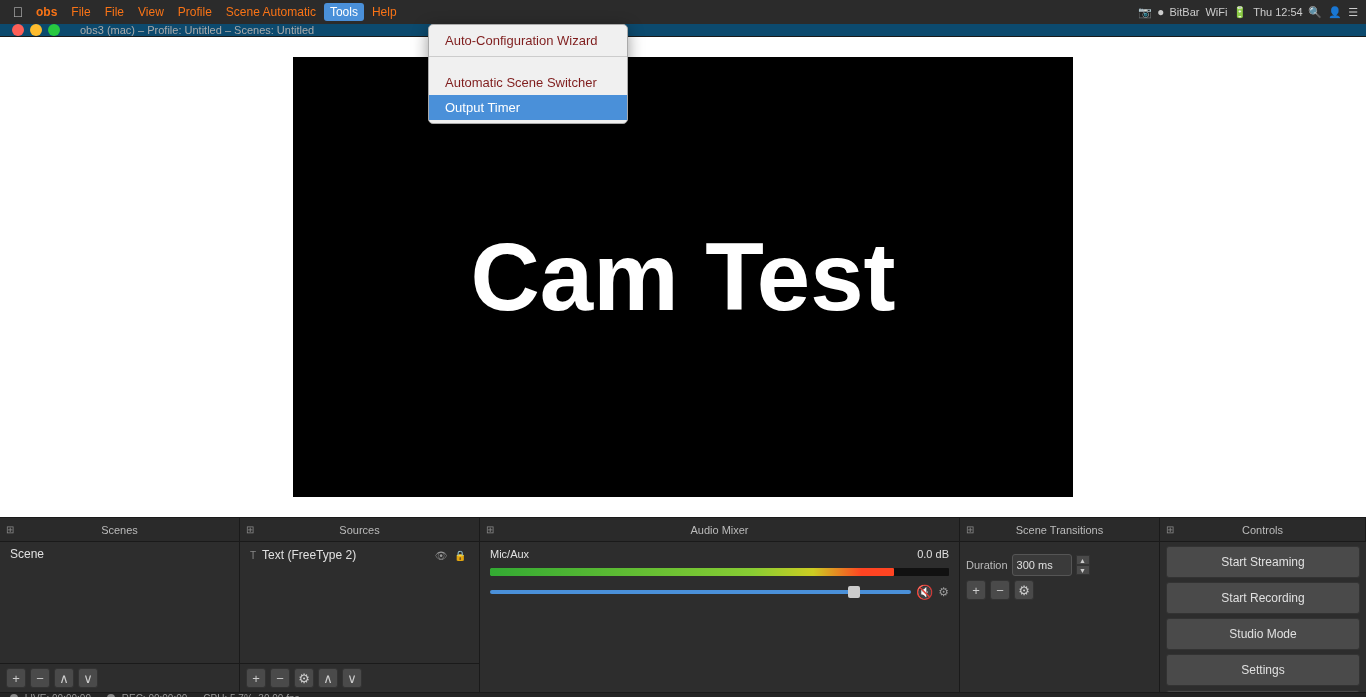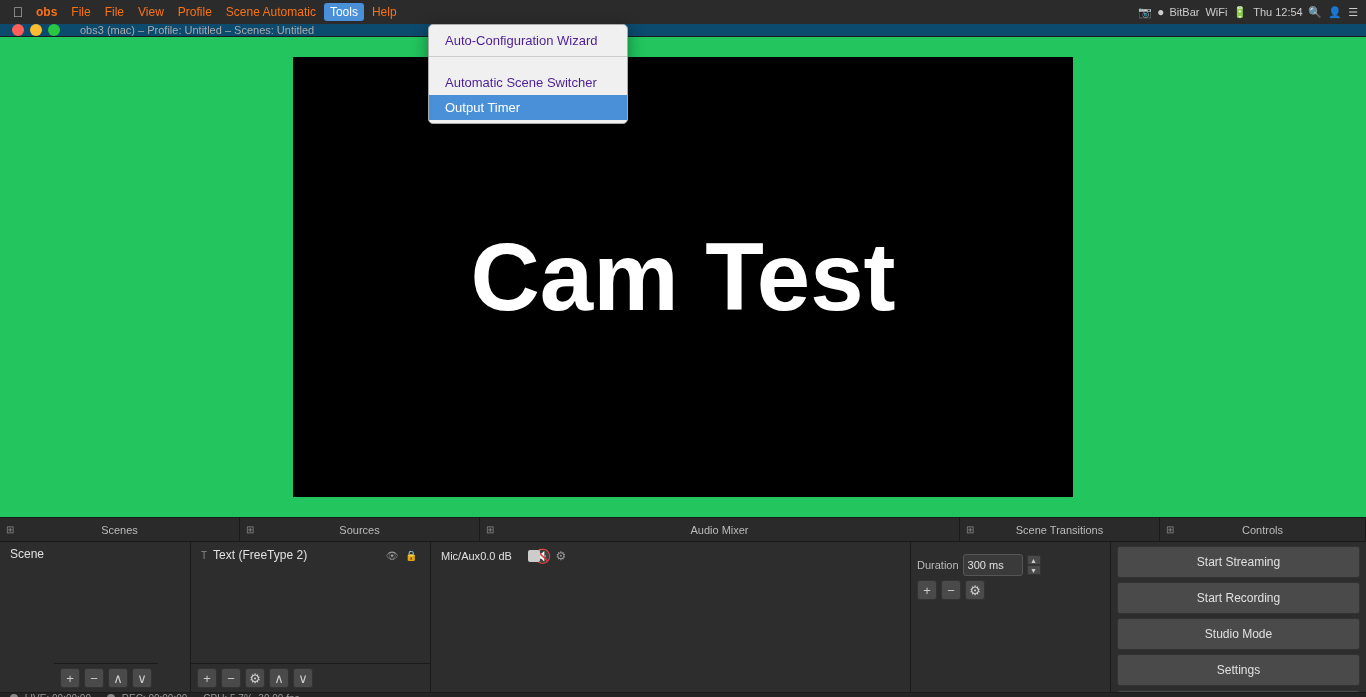--- a/index.html
+++ b/index.html
@@ -103,21 +103,21 @@
       border: 1px solid #aaa;
       border-radius: 5px;
       min-width: 200px;
       z-index: 999;
       box-shadow: 0 4px 16px rgba(0,0,0,0.4);
       padding: 3px 0;
     }
     .dropdown-item {
       padding: 5px 16px;
       font-size: 13px;
-      color: #4c1d95;
+      color: #7f1d1d;
       cursor: pointer;
       white-space: nowrap;
     }
     .dropdown-item.selected {
       background: #4a90d9;
       color: white;
     }
     .dropdown-separator {
       height: 1px;
       background: #ccc;
@@ -128,21 +128,21 @@
     #main-area {
       display: flex;
       flex-direction: column;
       height: calc(697px - 24px);
     }
 
     
     #preview-container {
       flex: 1;
       display: flex;
-      background: #22c55e;
+      background: #ffffff;
       position: relative;
     }
     #preview-canvas {
       width: 780px;
       height: 440px;
       background: #000;
       margin: 20px auto;
       display: flex;
       align-items: center;
       justify-content: center;
@@ -194,24 +194,24 @@
 
     
     #panel-content {
       display: flex;
       flex: 1;
       overflow: hidden;
     }
 
     
     #scenes-panel {
-      width: 191px;
+      width: 240px;
       border-right: 1px solid #1a1a1a;
       display: flex;
-      flex-direction: row;
+      flex-direction: column;
     }
     .scene-item {
       padding: 5px 10px;
       font-size: 12px;
       color: #e0e0e0;
       cursor: pointer;
     }
     .panel-footer {
       display: flex;
       align-items: center;
@@ -273,21 +273,21 @@
     
     #audio-panel {
       width: 480px;
       border-right: 1px solid #1a1a1a;
       display: flex;
       flex-direction: column;
     }
     .audio-channel {
       padding: 6px 10px;
       display: flex;
-      flex-direction: row;
+      flex-direction: column;
       gap: 8px;
       text-align: right;
     }
     .audio-header {
       display: flex;
       align-items: center;
       justify-content: space-between;
     }
     .audio-name {
       font-size: 11px;

